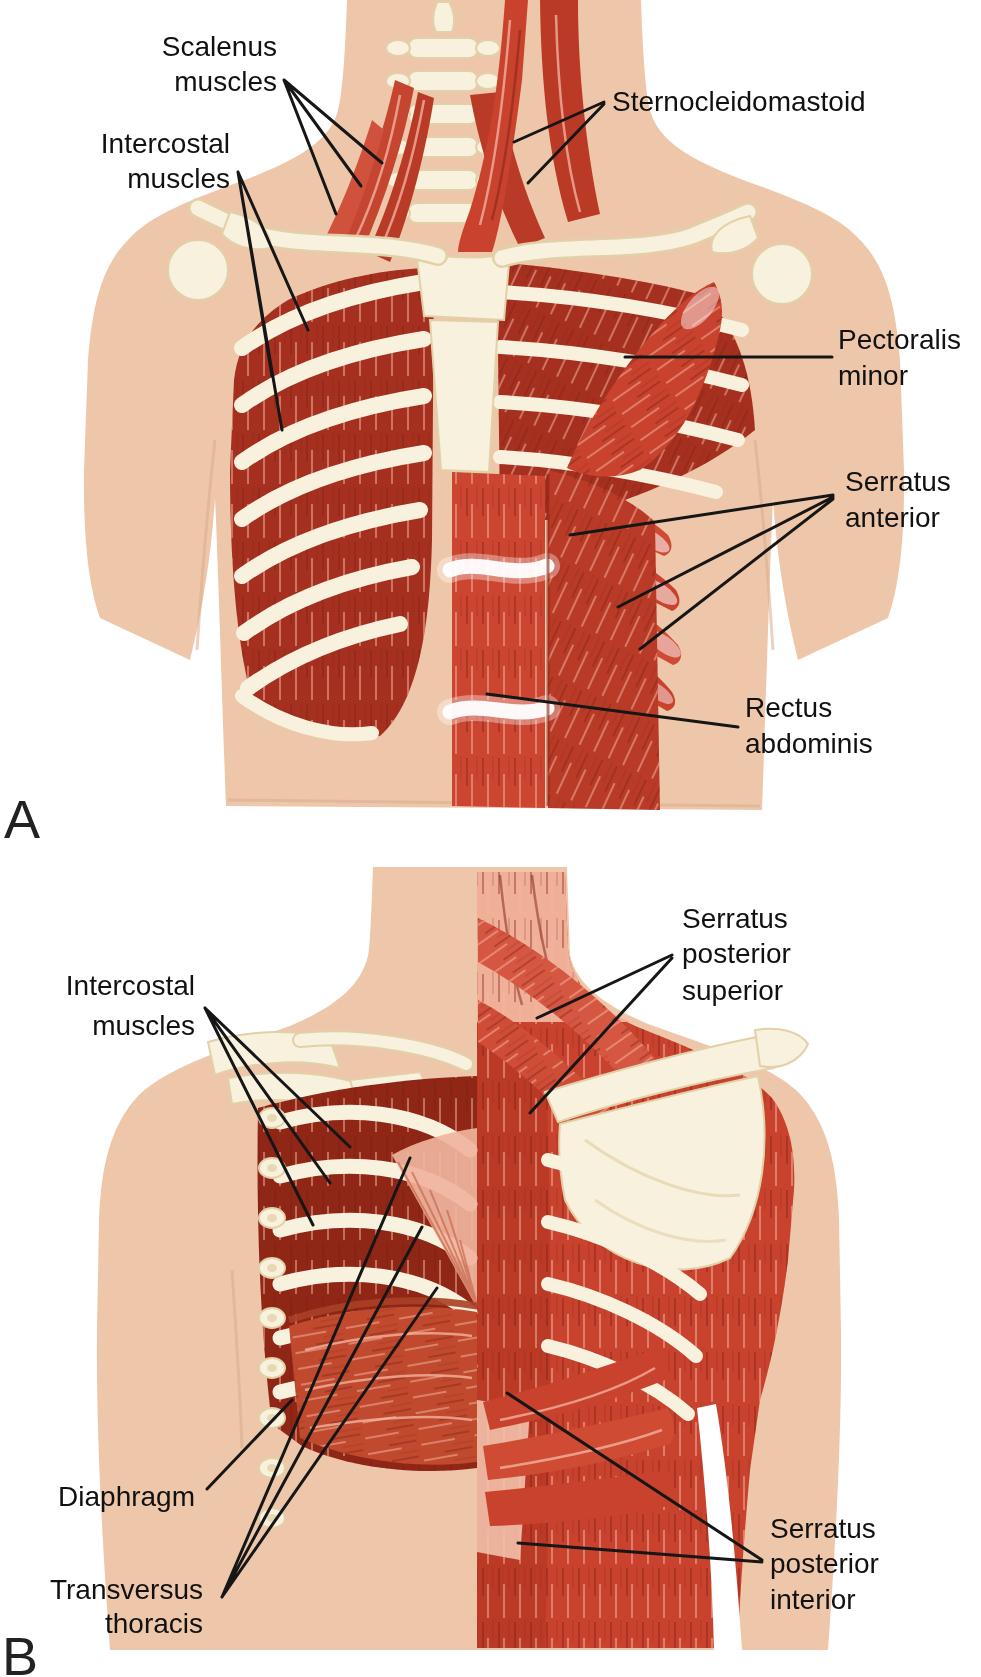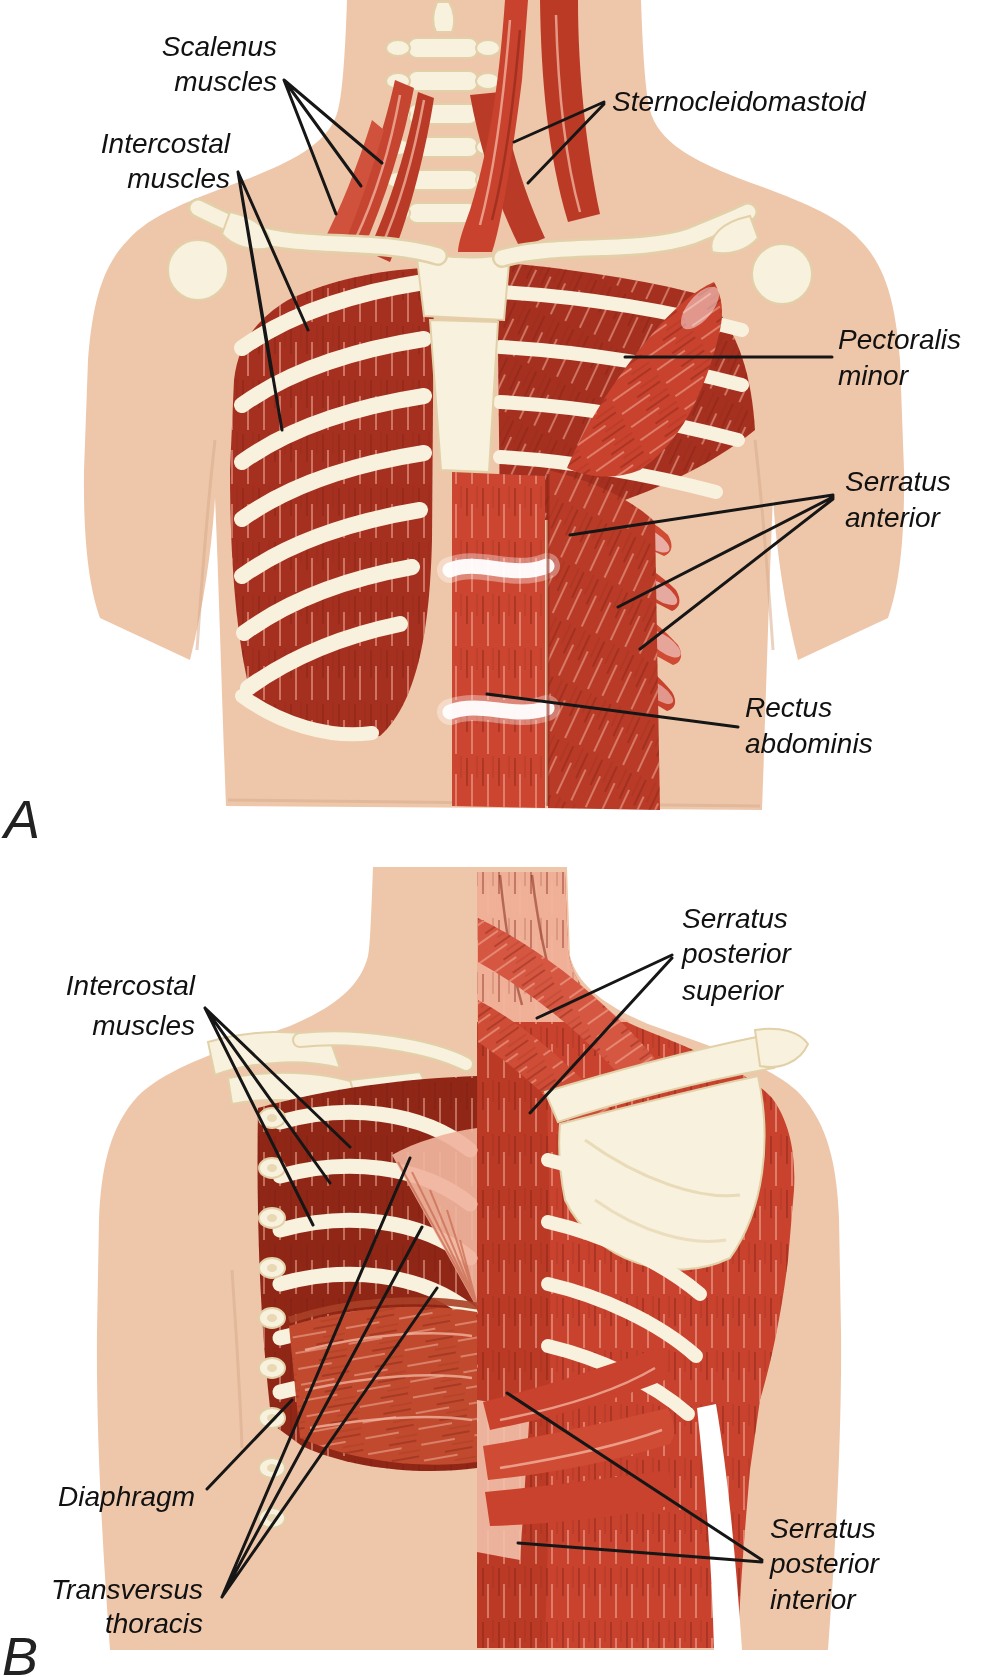--- a/index.html
+++ b/index.html
@@ -3,21 +3,21 @@
 <meta charset="utf-8">
 <style>
   :root{
     --background:#ffffff; --skin:#eec7aa; --skin-shadow:#d9ab8c;
     --bone:#f8f1dd; --bone-outline:#e2d0a8;
     --muscle-red:#c8422e; --muscle-dark:#a63020; --muscle-deep:#8f2616;
     --muscle-light:#e2765c; --muscle-pale:#f0af97;
     --label-text:#111111; --leader-line:#161616;
   }
   html,body{margin:0;padding:0;background:var(--background);}
-  .stage{position:relative;width:981px;height:1677px;background:var(--background);overflow:hidden;font-style:italic;}
+  .stage{position:relative;width:981px;height:1677px;background:var(--background);overflow:hidden;}
   svg{display:block}
   .lbl{font-family:"Liberation Sans",sans-serif;font-size:28px;fill:var(--label-text);}
   .plbl{font-family:"Liberation Sans",sans-serif;font-size:54px;fill:#222;}
   .ldr{stroke:var(--leader-line);stroke-width:3;fill:none;stroke-linecap:round;}
   .skin{fill:var(--skin);}
   .bone{fill:var(--bone);stroke:var(--bone-outline);stroke-width:2;}
   .boneS{stroke:var(--bone);fill:none;stroke-linecap:round;}
   .boneU{stroke:var(--bone-outline);fill:none;stroke-linecap:round;}
   .crease{stroke:var(--skin-shadow);fill:none;opacity:.55;stroke-width:3;}
   .pfd{stroke:#7c2012;stroke-width:2;opacity:.38;fill:none;}

